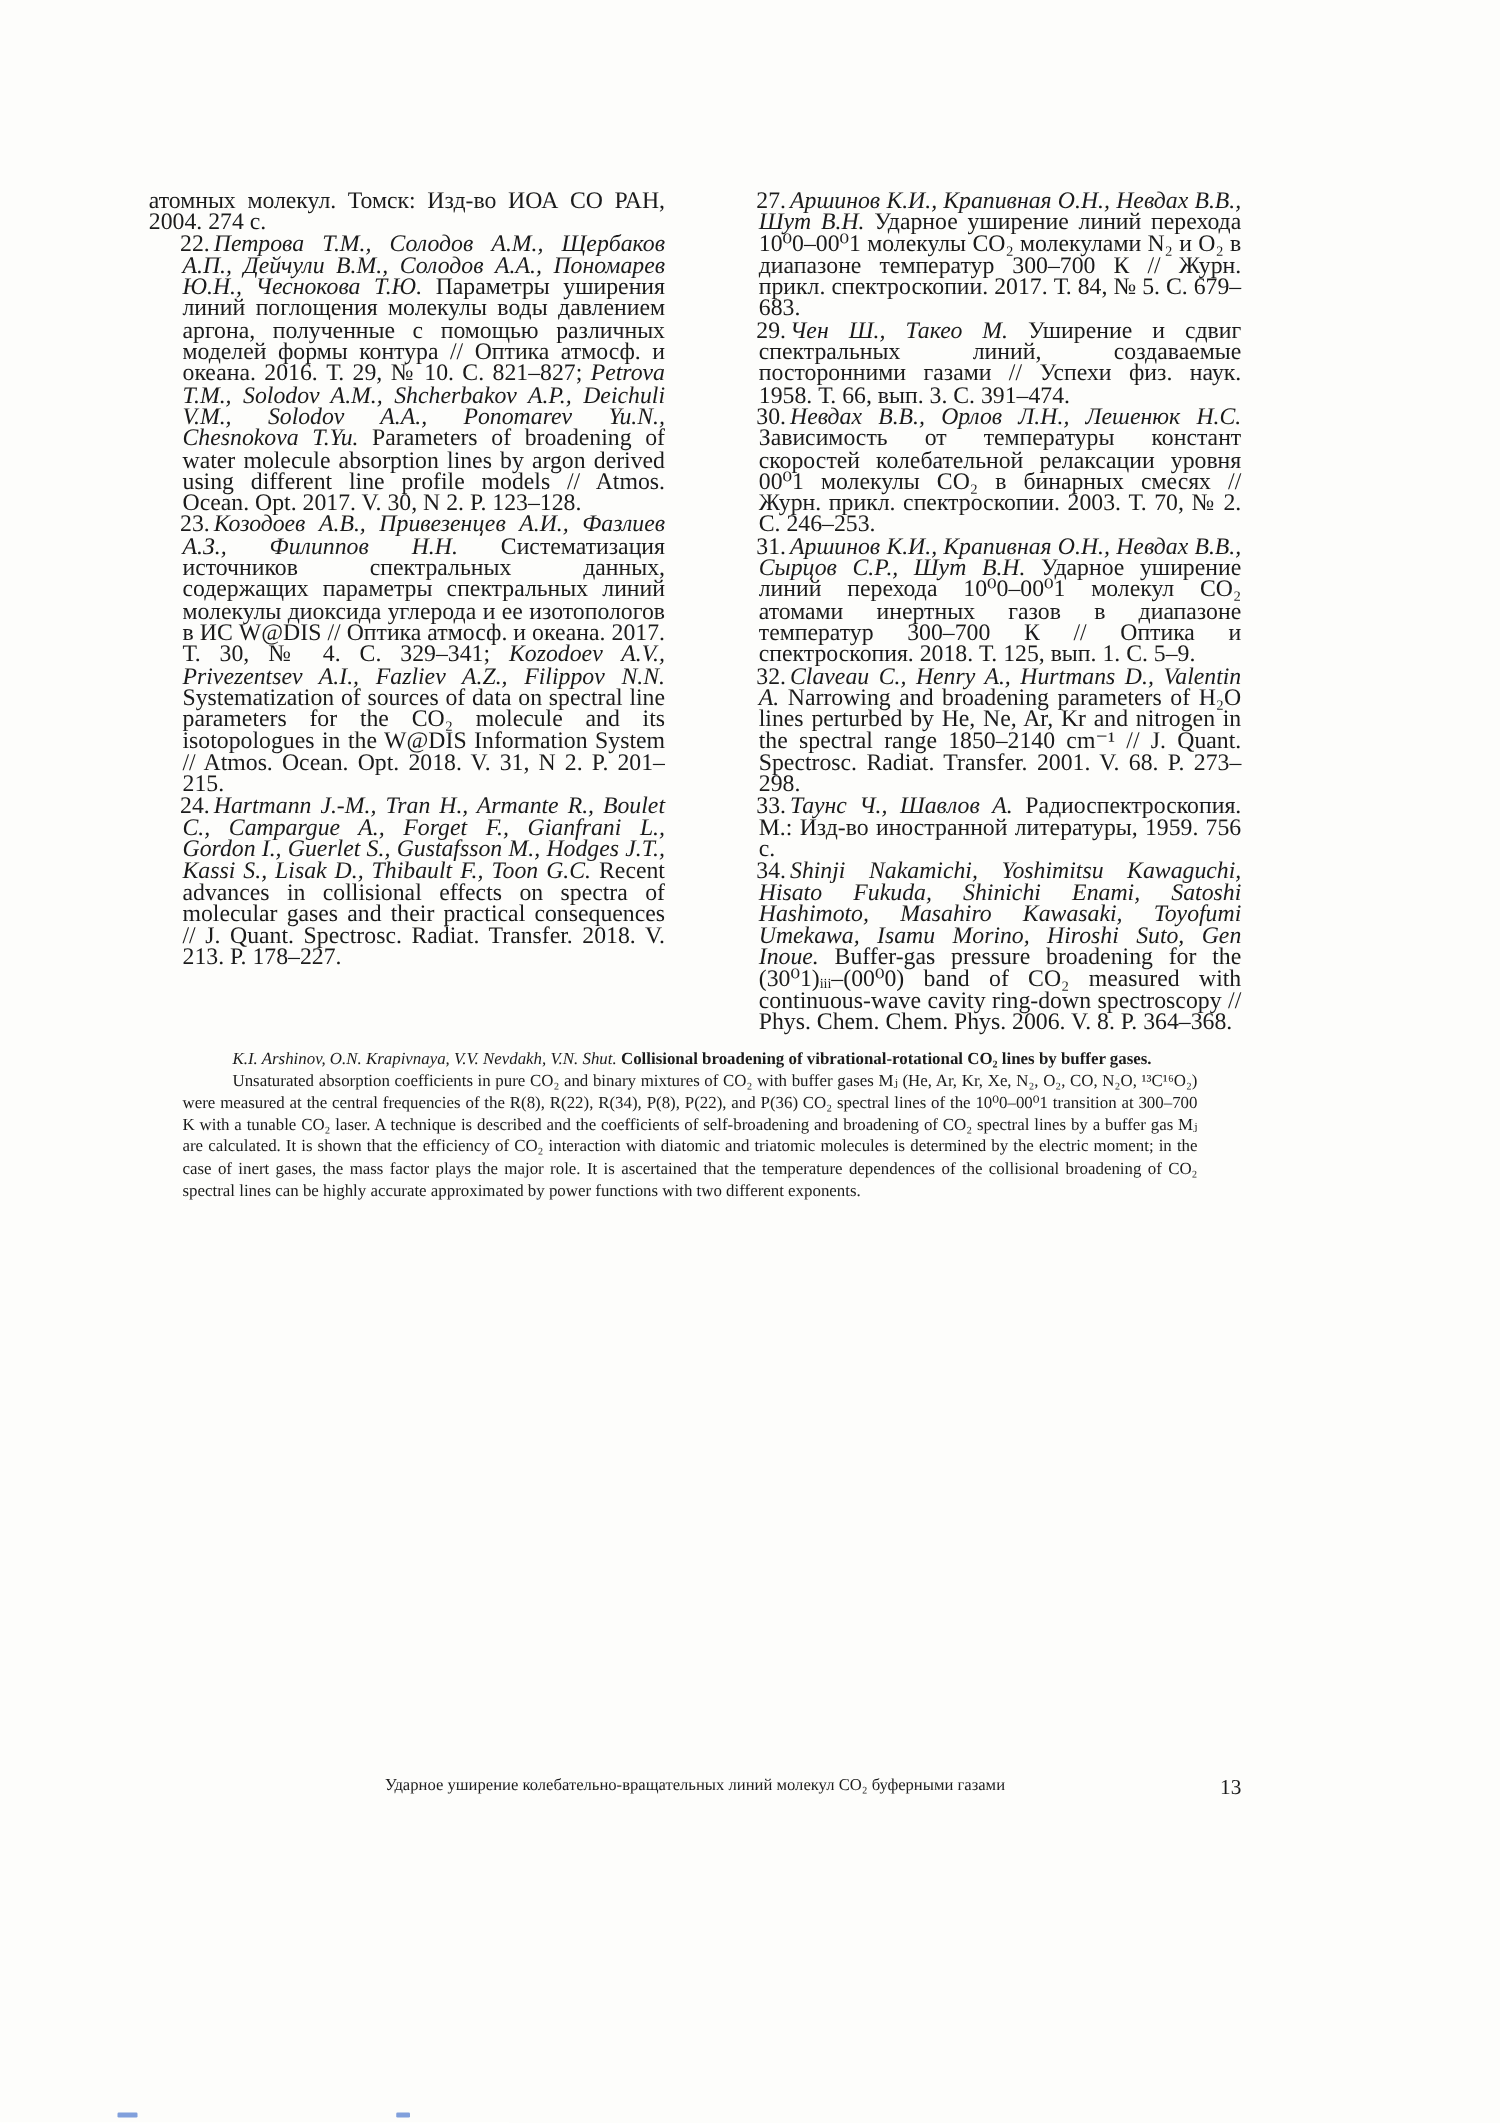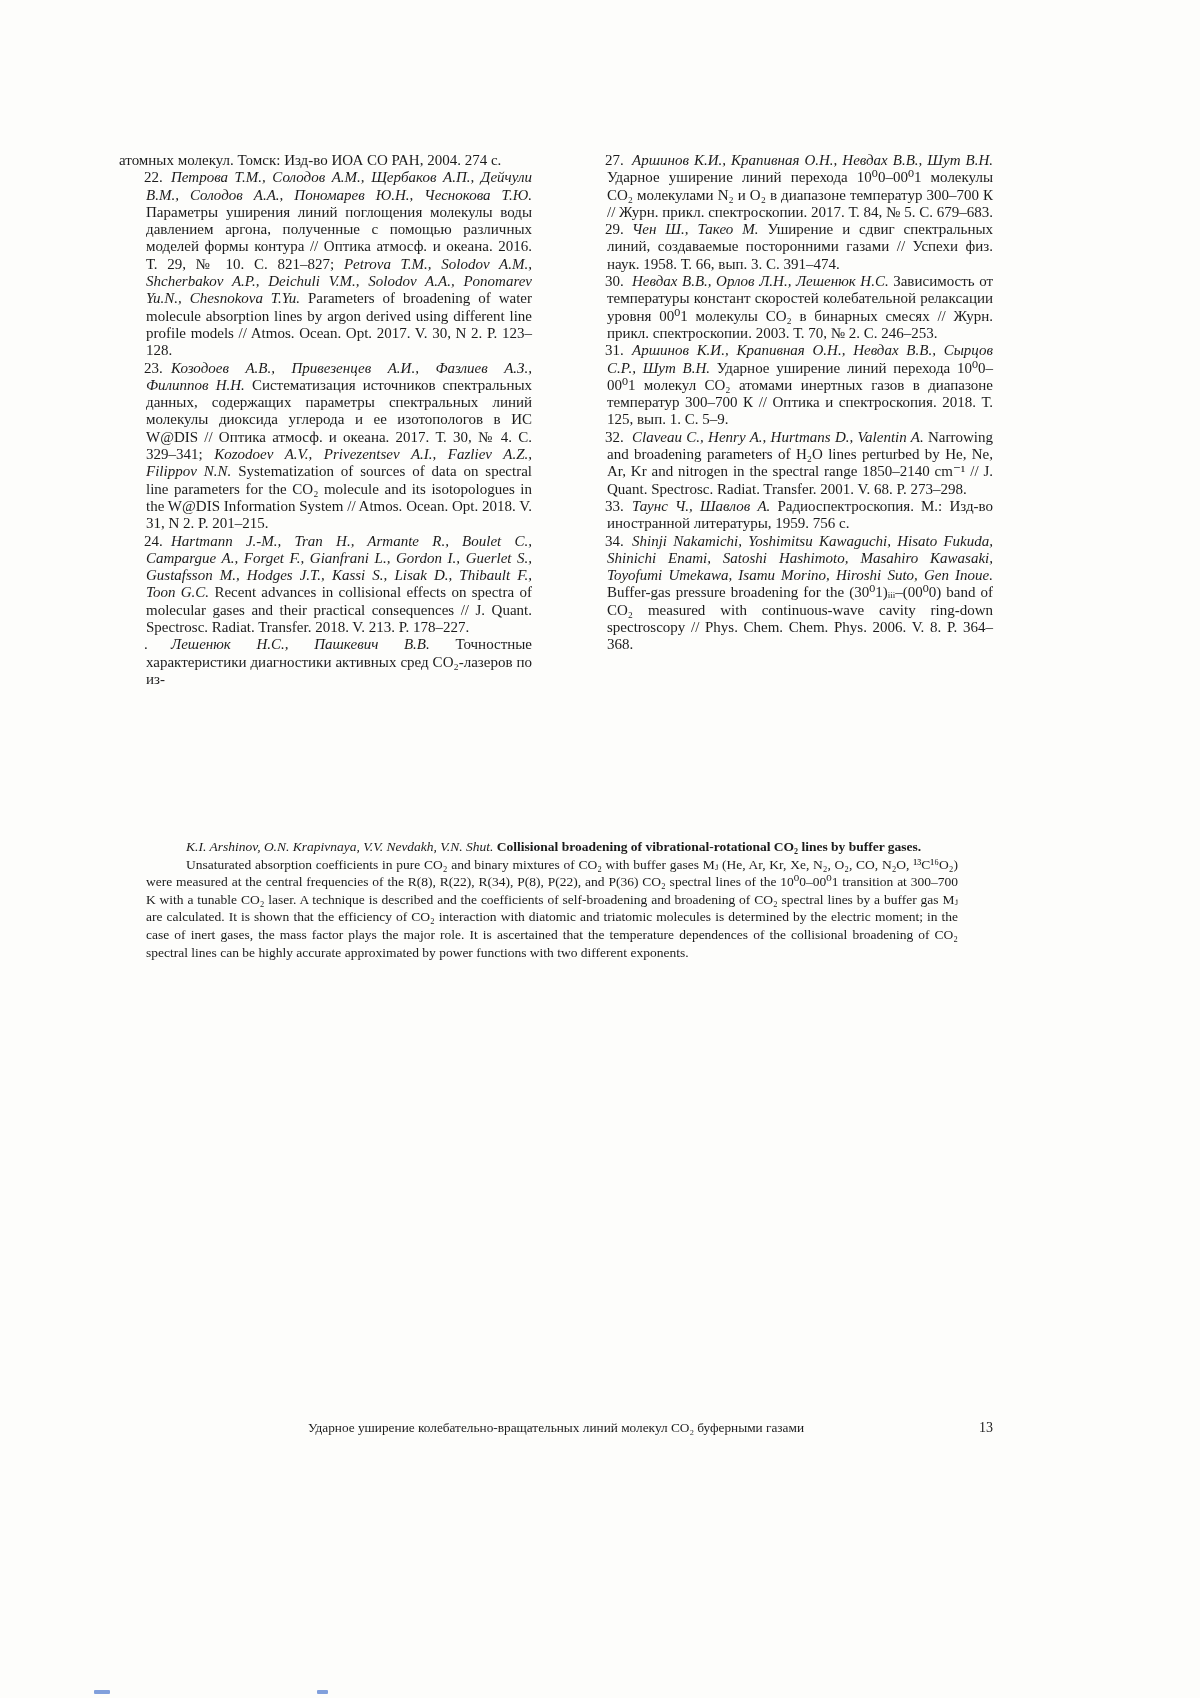--- a/index.html
+++ b/index.html
@@ -16,21 +16,21 @@
   .columns {
     position: absolute;
     top: 152px;
     left: 119px;
     width: 874px;
     display: flex;
     gap: 48px;
   }
   .col {
     width: 413px;
-    font-size: 15px;
+    font-size: 19px;
     line-height: 17.3px;
     text-align: justify;
   }
   .ref {
     padding-left: 27px;
     text-indent: -27px;
   }
   .ref .num {
     display: inline-block;
     width: 27px;
@@ -63,41 +63,40 @@
     width: 874px;
     text-align: center;
     font-size: 13.3px;
   }
   .footer-title { font-weight: normal; margin-top: 32px; }
   .page-num {
     position: absolute;
     right: 0;
     top: 0;
     font-weight: normal;
-    font-size: 14px;
+    font-size: 17px;
   }
   .scan-mark {
     position: absolute;
     height: 4px;
     border-radius: 1px;
     opacity: 0.85;
   }
 </style>
 </head>
 <body>
 
 <div class="page">
 
   <div class="columns">
     <div class="col" id="col-left">
         <div class="ref cont"><span>атомных молекул. Томск: Изд-во ИОА СО РАН, 2004. 274 с.</span></div>
         <div class="ref"><span class="num">22.</span><span class="it">Петрова Т.М., Солодов А.М., Щербаков А.П., Дейчули В.М., Солодов А.А., Пономарев Ю.Н., Чеснокова Т.Ю.</span><span> Параметры уширения линий поглощения молекулы воды давлением аргона, полученные с помощью различных моделей формы контура // Оптика атмосф. и океана. 2016. Т. 29, № 10. С. 821–827; </span><span class="it">Petrova T.M., Solodov A.M., Shcherbakov A.P., Deichuli V.M., Solodov A.A., Ponomarev Yu.N., Chesnokova T.Yu.</span><span> Parameters of broadening of water molecule absorption lines by argon derived using different line profile models // Atmos. Ocean. Opt. 2017. V. 30, N 2. P. 123–128.</span></div>
         <div class="ref"><span class="num">23.</span><span class="it">Козодоев А.В., Привезенцев А.И., Фазлиев А.З., Филиппов Н.Н.</span><span> Систематизация источников спектральных данных, содержащих параметры спектральных линий молекулы диоксида углерода и ее изотопологов в ИС W@DIS // Оптика атмосф. и океана. 2017. Т. 30, № 4. С. 329–341; </span><span class="it">Kozodoev A.V., Privezentsev A.I., Fazliev A.Z., Filippov N.N.</span><span> Systematization of sources of data on spectral line parameters for the CO₂ molecule and its isotopologues in the W@DIS Information System // Atmos. Ocean. Opt. 2018. V. 31, N 2. P. 201–215.</span></div>
         <div class="ref"><span class="num">24.</span><span class="it">Hartmann J.-M., Tran H., Armante R., Boulet C., Campargue A., Forget F., Gianfrani L., Gordon I., Guerlet S., Gustafsson M., Hodges J.T., Kassi S., Lisak D., Thibault F., Toon G.C.</span><span> Recent advances in collisional effects on spectra of molecular gases and their practical consequences // J. Quant. Spectrosc. Radiat. Transfer. 2018. V. 213. P. 178–227.</span></div>
-        <div class="ref"><span class="num">.</span><span class="it">Лешенюк Н.С., Пашкевич В.В.</span><span> Точностные характеристики диагностики активных сред CO₂-лазеров по из-</span></div>
       </div>
     <div class="col" id="col-right">
         <div class="ref"><span class="num">27.</span><span class="it">Аршинов К.И., Крапивная О.Н., Невдах В.В., Шут В.Н.</span><span> Ударное уширение линий перехода 10⁰0–00⁰1 молекулы CO₂ молекулами N₂ и O₂ в диапазоне температур 300–700 К // Журн. прикл. спектроскопии. 2017. Т. 84, № 5. С. 679–683.</span></div>
         <div class="ref"><span class="num">29.</span><span class="it">Чен Ш., Такео М.</span><span> Уширение и сдвиг спектральных линий, создаваемые посторонними газами // Успехи физ. наук. 1958. Т. 66, вып. 3. С. 391–474.</span></div>
         <div class="ref"><span class="num">30.</span><span class="it">Невдах В.В., Орлов Л.Н., Лешенюк Н.С.</span><span> Зависимость от температуры констант скоростей колебательной релаксации уровня 00⁰1 молекулы CO₂ в бинарных смесях // Журн. прикл. спектроскопии. 2003. Т. 70, № 2. С. 246–253.</span></div>
         <div class="ref"><span class="num">31.</span><span class="it">Аршинов К.И., Крапивная О.Н., Невдах В.В., Сырцов С.Р., Шут В.Н.</span><span> Ударное уширение линий перехода 10⁰0–00⁰1 молекул CO₂ атомами инертных газов в диапазоне температур 300–700 К // Оптика и спектроскопия. 2018. Т. 125, вып. 1. С. 5–9.</span></div>
         <div class="ref"><span class="num">32.</span><span class="it">Claveau C., Henry A., Hurtmans D., Valentin A.</span><span> Narrowing and broadening parameters of H₂O lines perturbed by He, Ne, Ar, Kr and nitrogen in the spectral range 1850–2140 cm⁻¹ // J. Quant. Spectrosc. Radiat. Transfer. 2001. V. 68. P. 273–298.</span></div>
         <div class="ref"><span class="num">33.</span><span class="it">Таунс Ч., Шавлов А.</span><span> Радиоспектроскопия. М.: Изд-во иностранной литературы, 1959. 756 с.</span></div>
         <div class="ref"><span class="num">34.</span><span class="it">Shinji Nakamichi, Yoshimitsu Kawaguchi, Hisato Fukuda, Shinichi Enami, Satoshi Hashimoto, Masahiro Kawasaki, Toyofumi Umekawa, Isamu Morino, Hiroshi Suto, Gen Inoue.</span><span> Buffer-gas pressure broadening for the (30⁰1)ᵢᵢᵢ–(00⁰0) band of CO₂ measured with continuous-wave cavity ring-down spectroscopy // Phys. Chem. Chem. Phys. 2006. V. 8. P. 364–368.</span></div>
       </div>

